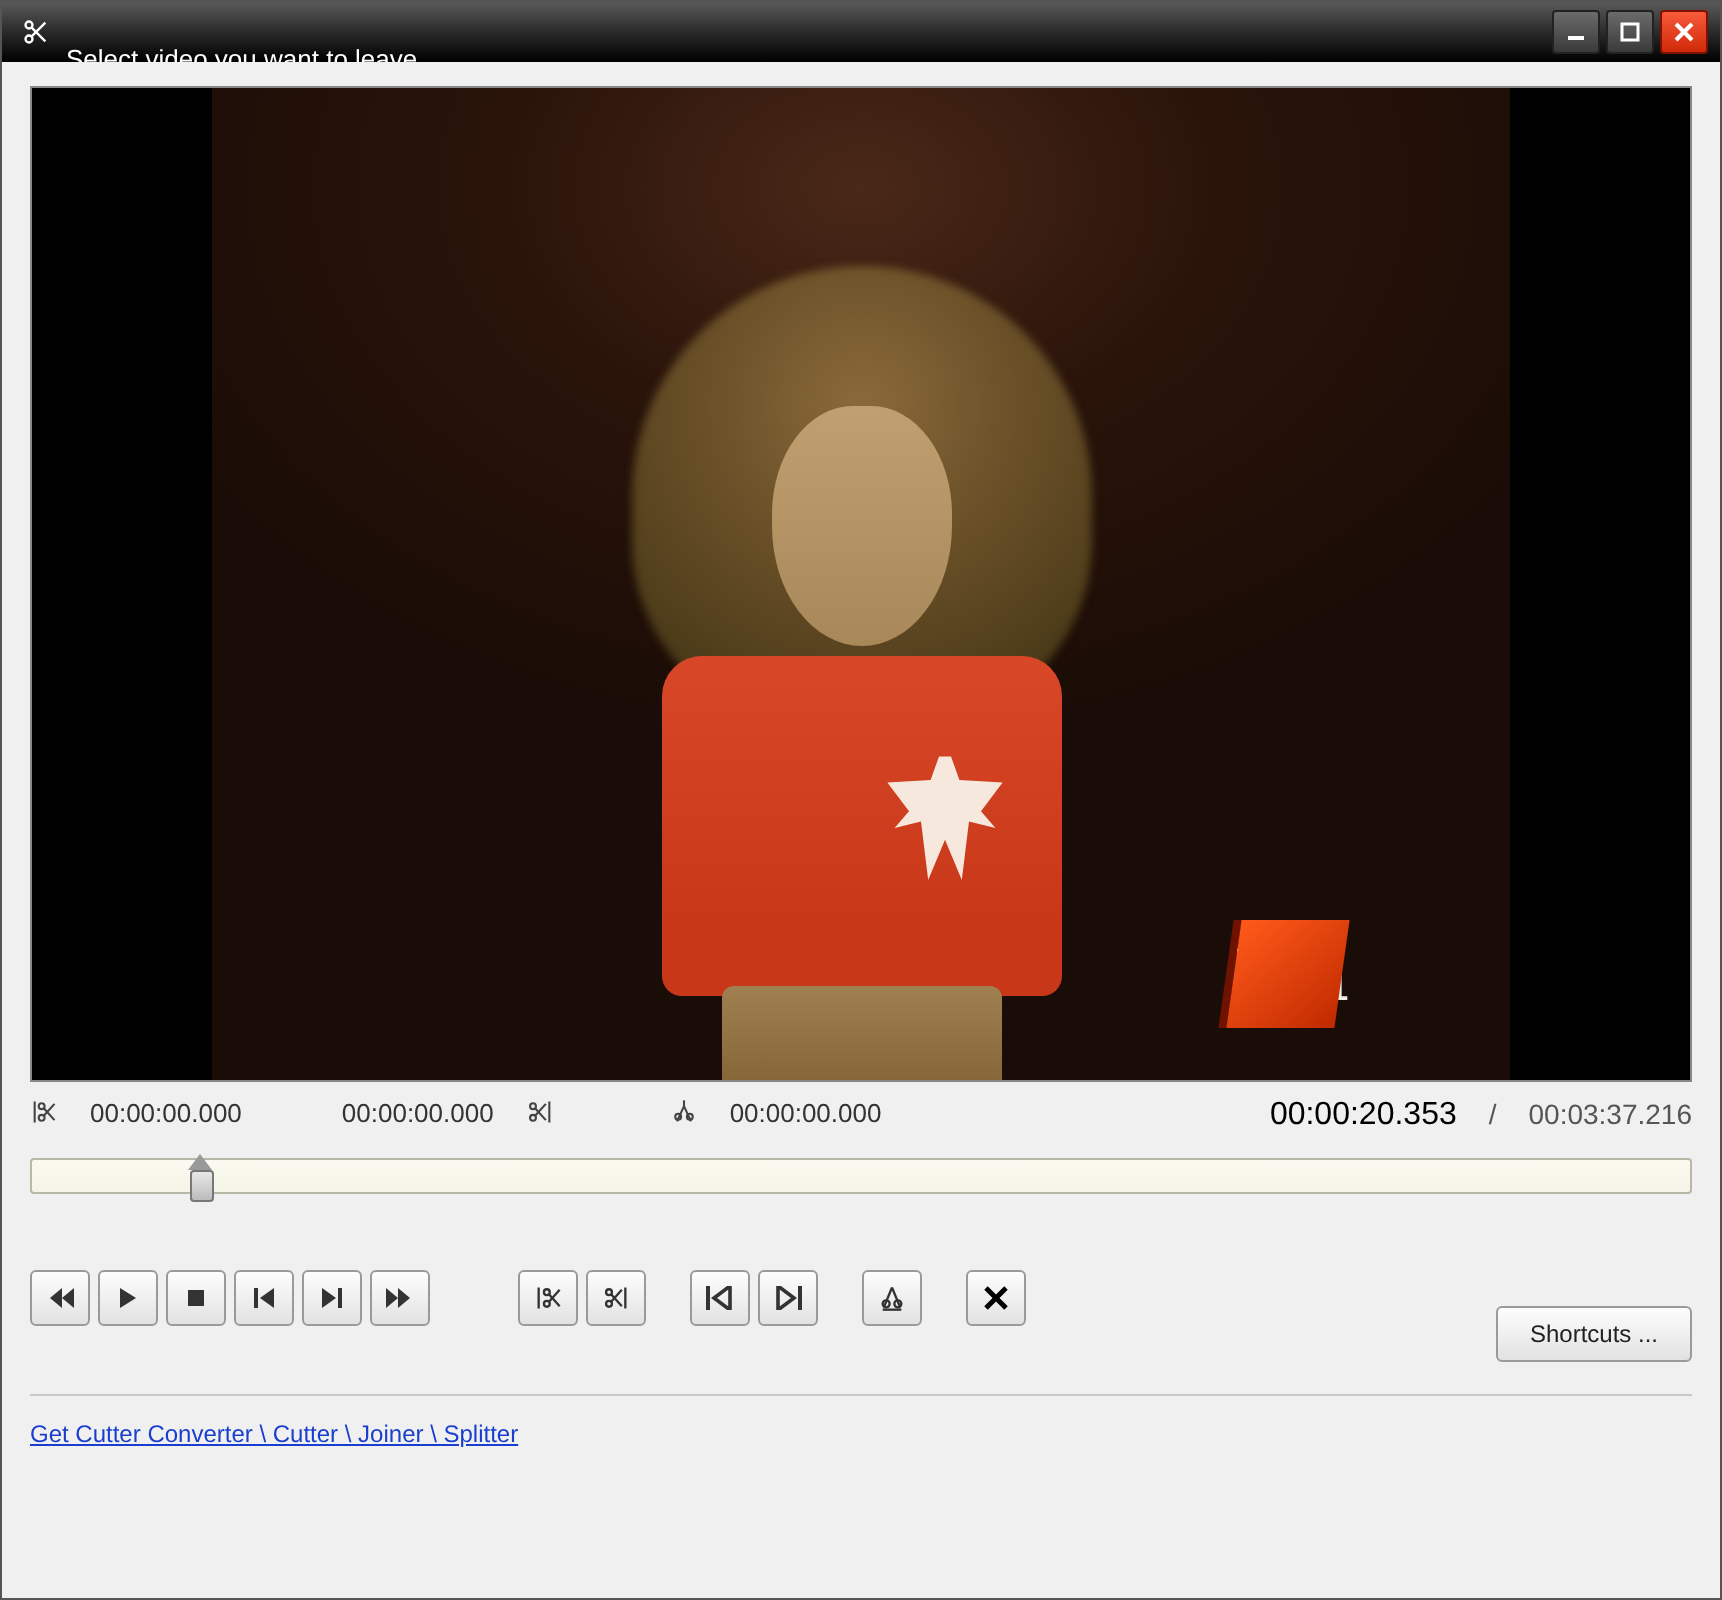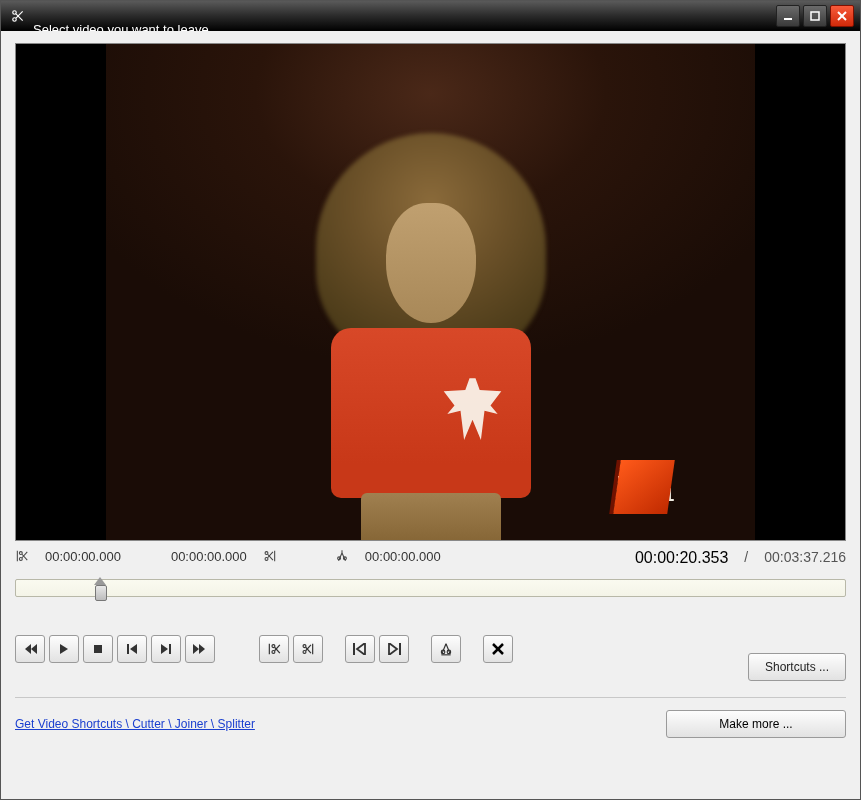--- a/index.html
+++ b/index.html
@@ -405,19 +405,18 @@
       </button>
 
       <span class="spacer" style="flex:1"></span>
 
       <button class="text-btn">Shortcuts ...</button>
     </div>
 
     <div class="separator"></div>
 
     <div class="footer-row">
-      <a class="link">Get Video Shortcuts \ Cutter \ Joiner \ Splitter</a>
+      <a class="link">Get Cutter Converter \ Cutter \ Joiner \ Splitter</a>
       <span class="spacer"></span>
-      <button class="footer-btn">Make more ...</button>
     </div>
 
   </div>
 </div>
 
 </body></html>

